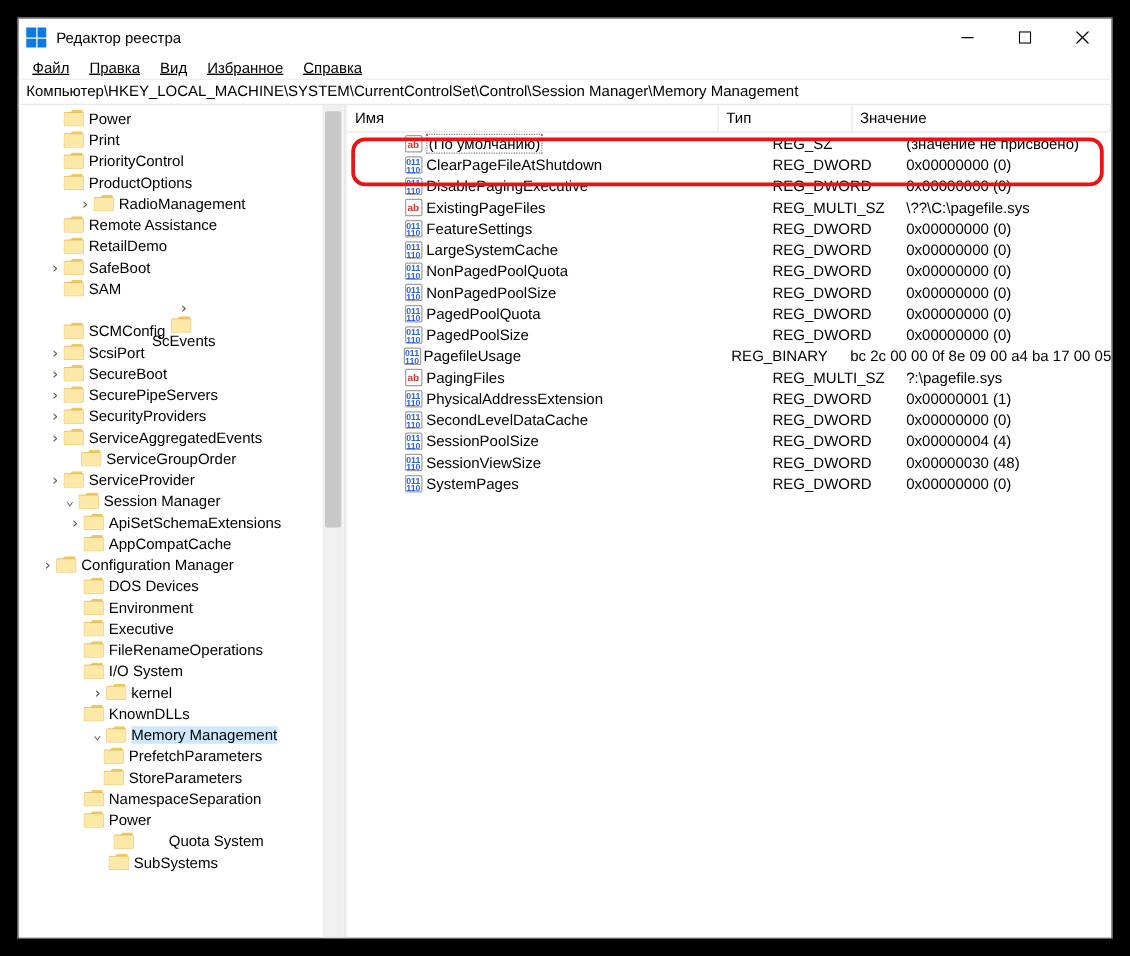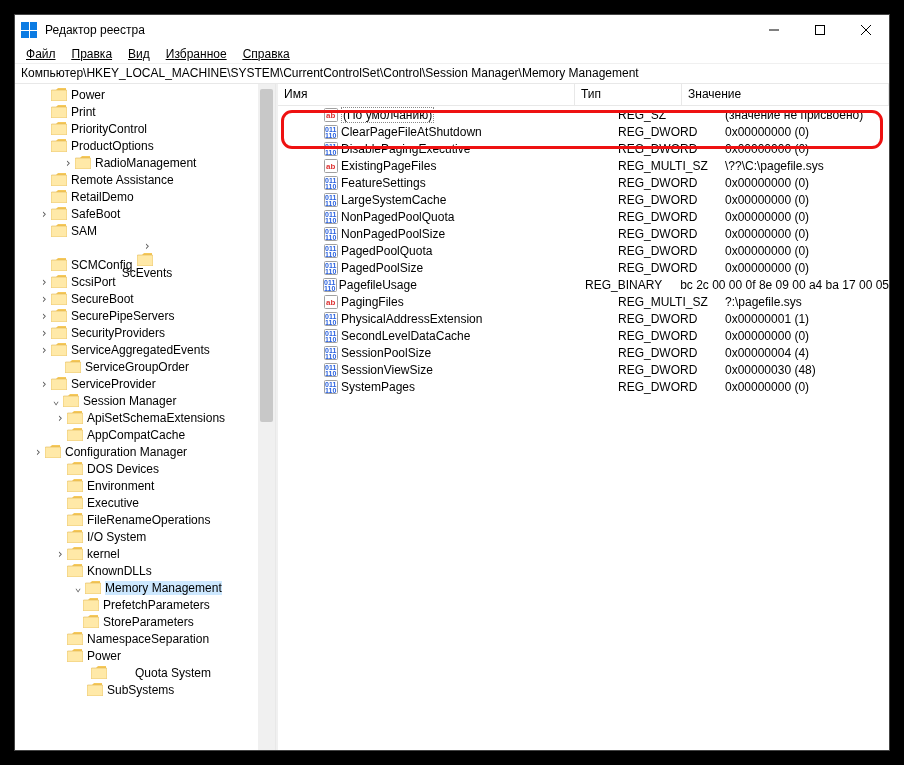--- a/index.html
+++ b/index.html
@@ -372,21 +372,21 @@
           <div class="ti " style="padding-left: 38px;">
             <span class="tw"></span>
             <span class="folder">
               <svg width="16" height="13" viewBox="0 0 16 13">
                 <path d="M0 2 L5 2 L7 0 L15 0 L15 2 Z" fill="#f5c85b"></path>
                 <rect x="0" y="2" width="16" height="11" rx="1" fill="#ffe9a8" stroke="#d9a93a" stroke-width="0.5"></rect>
               </svg>
             </span>
             <span class="lab">I/O System</span>
           </div>
-          <div class="ti col" style="padding-left: 38px;">
+          <div class="ti col" style="padding-left: 56px;">
             <span class="tw"></span>
             <span class="folder">
               <svg width="16" height="13" viewBox="0 0 16 13">
                 <path d="M0 2 L5 2 L7 0 L15 0 L15 2 Z" fill="#f5c85b"></path>
                 <rect x="0" y="2" width="16" height="11" rx="1" fill="#ffe9a8" stroke="#d9a93a" stroke-width="0.5"></rect>
               </svg>
             </span>
             <span class="lab">kernel</span>
           </div>
           <div class="ti " style="padding-left: 38px;">

